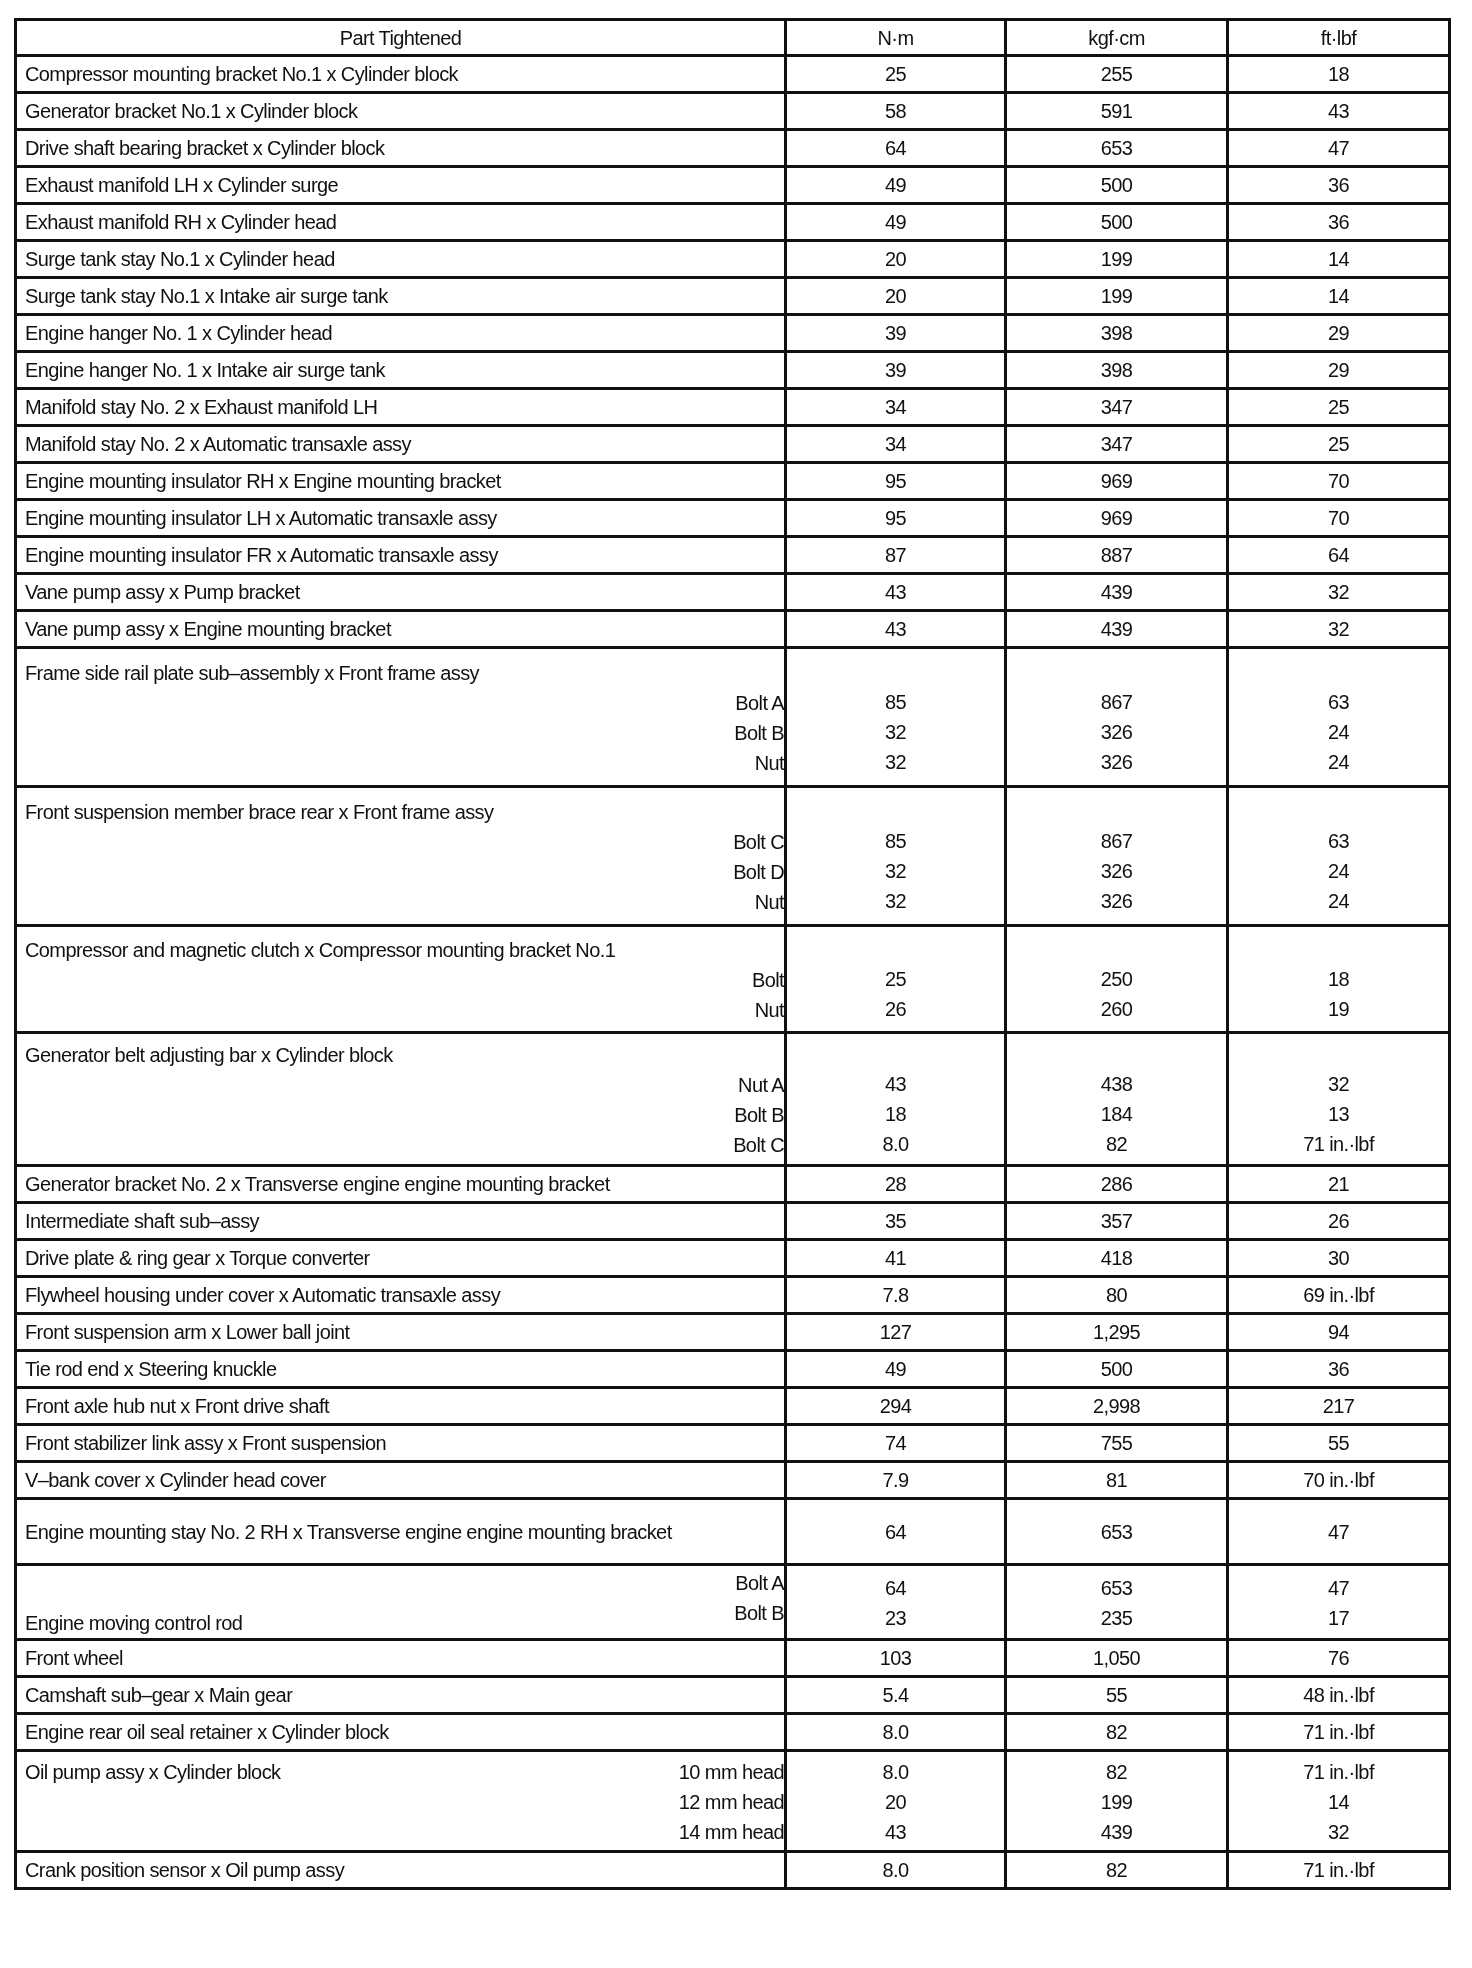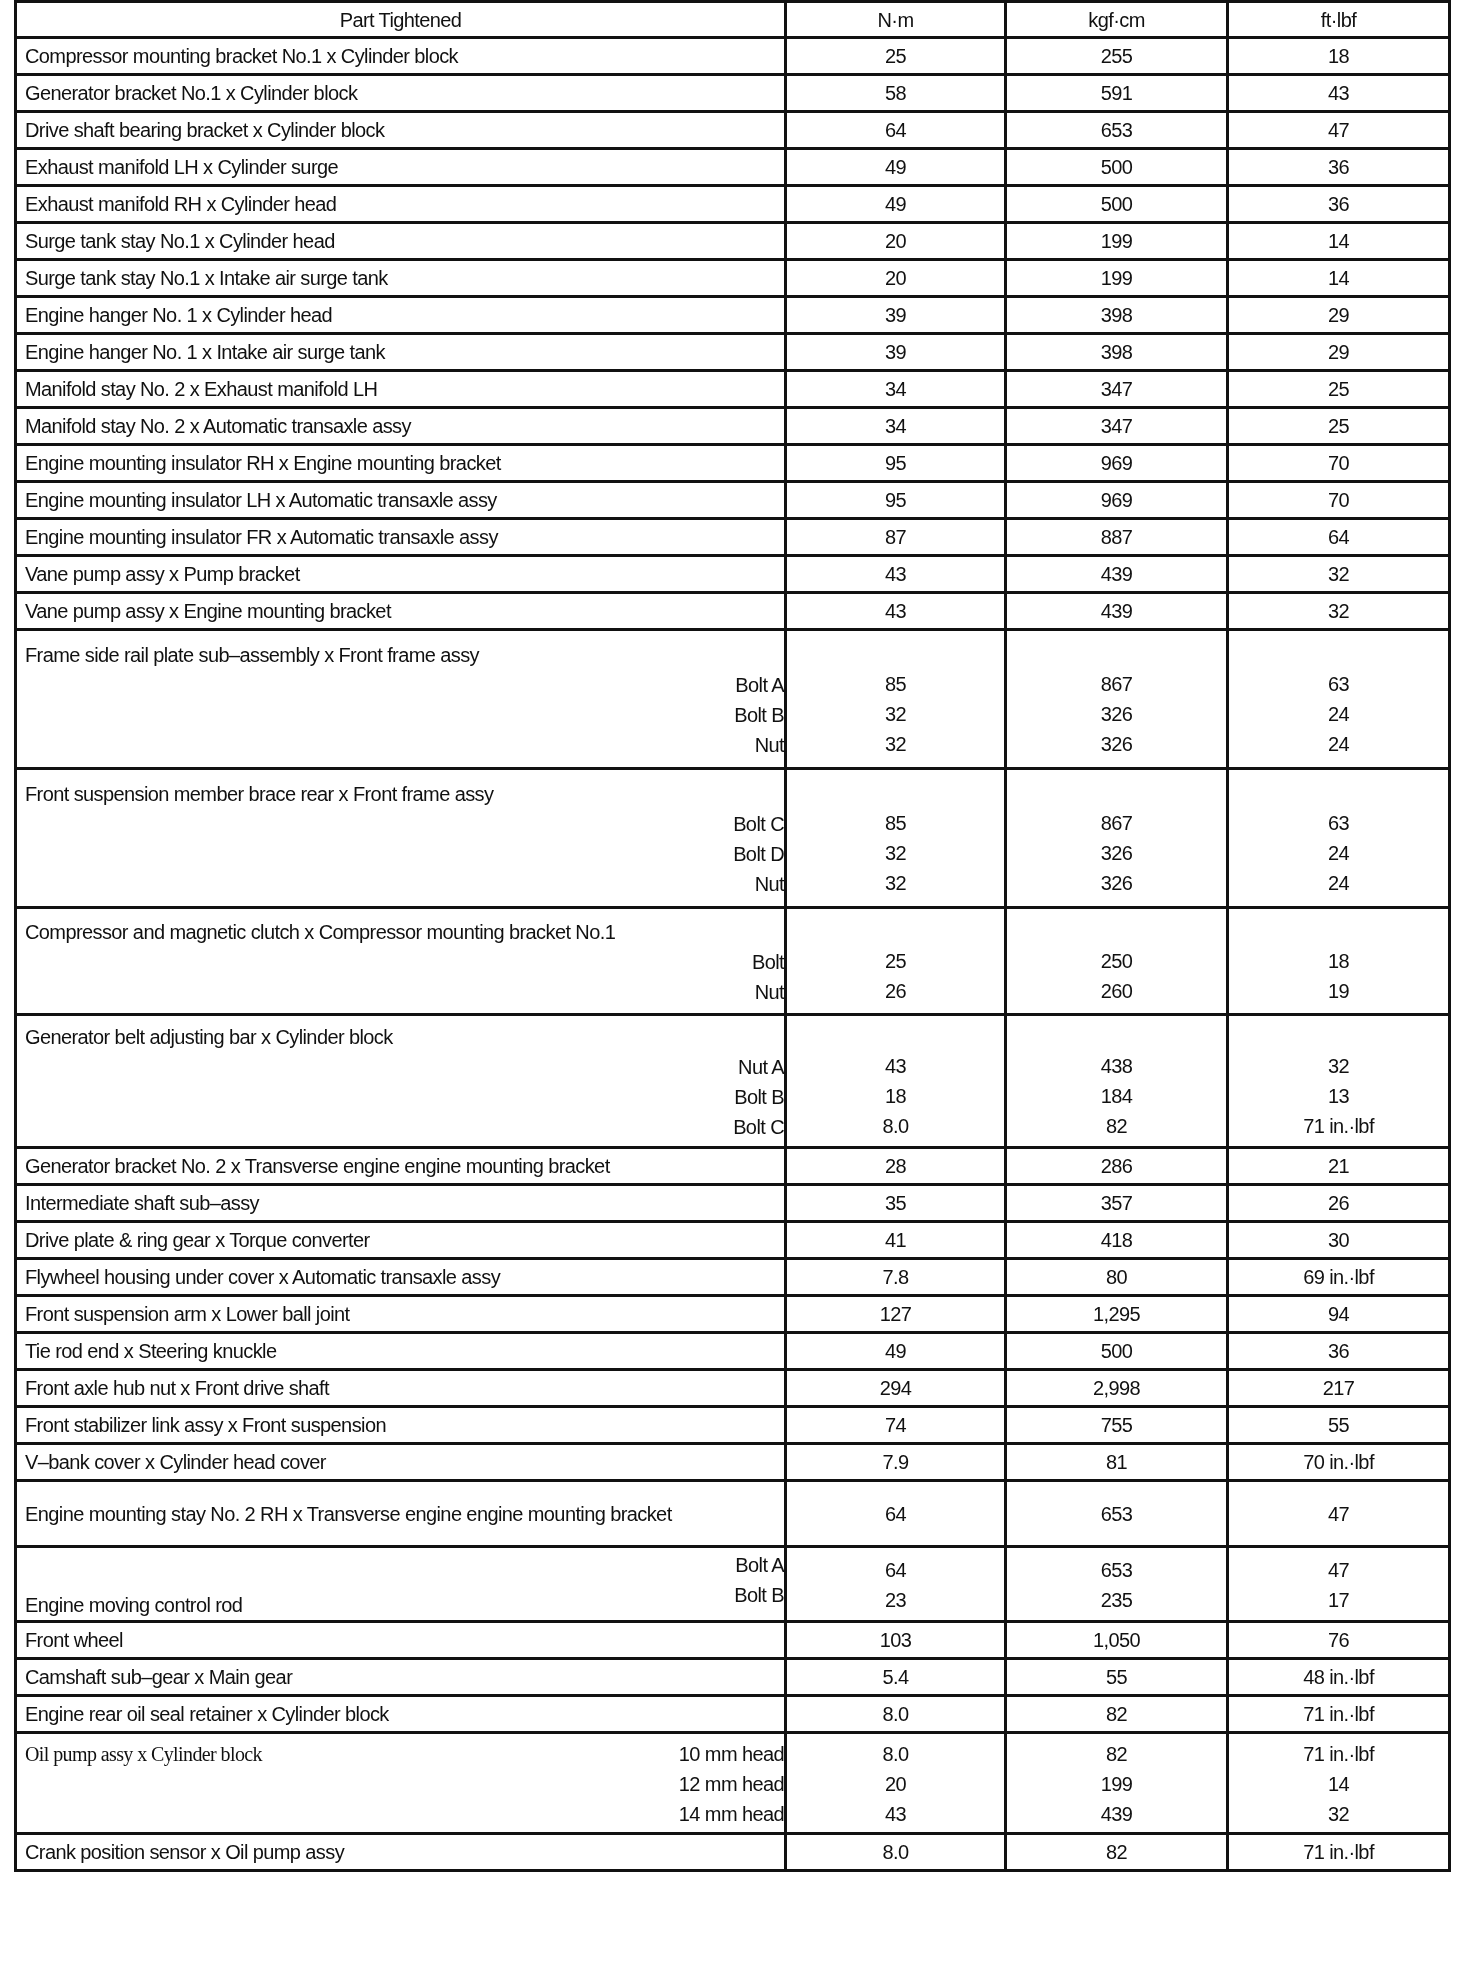--- a/index.html
+++ b/index.html
@@ -1,18 +1,18 @@
 <!DOCTYPE html>
 <html><head>
 <meta charset="utf-8">
 <style>
   html, body { margin: 0; padding: 0; background: #ffffff; }
   body { width: 1472px; height: 1968px; position: relative; overflow: hidden;
          font-family: "Liberation Sans", sans-serif; color: #111; }
-  #torque-table { position: absolute; left: 14px; top: 0; width: 1434px;
+  #torque-table { position: absolute; left: 14px; top: 18px; width: 1434px;
                   border-collapse: collapse; table-layout: fixed; }
   #torque-table col.c-part { width: 770px; }
   #torque-table col.c-nm   { width: 220px; }
   #torque-table col.c-kgf  { width: 222px; }
   #torque-table col.c-ft   { width: 222px; }
   #torque-table th, #torque-table td {
     border: 3px solid #111; padding: 0; vertical-align: middle;
     font-size: 20px; letter-spacing: -0.6px; line-height: 30px; font-weight: normal;
   }
   #torque-table th { height: 33px; text-align: center; }
@@ -372,21 +372,21 @@
       </tr>
       <tr class="single">
         <td class="part">Engine rear oil seal retainer x Cylinder block</td>
         <td class="val">8.0</td>
         <td class="val">82</td>
         <td class="val">71 in.·lbf</td>
       </tr>
       <tr class="grp side-grp">
         <td class="part grp-part" style="height: 98px;">
           <div class="side-wrap">
-            <span class="grp-title" style="display: inline-block; font-family: Liberation Serif, serif;">Oil pump assy x Cylinder block</span>
+            <span class="grp-title" style="display: inline-block;">Oil pump assy x Cylinder block</span>
             <div class="sub-labels" style="padding-top: 2px;">
               <span>10 mm head</span>
               <span>12 mm head</span>
               <span>14 mm head</span>
             </div>
           </div>
         </td>
         <td class="val">
           <div class="vals" style="padding-top: 2px;">
             <span>8.0</span>

